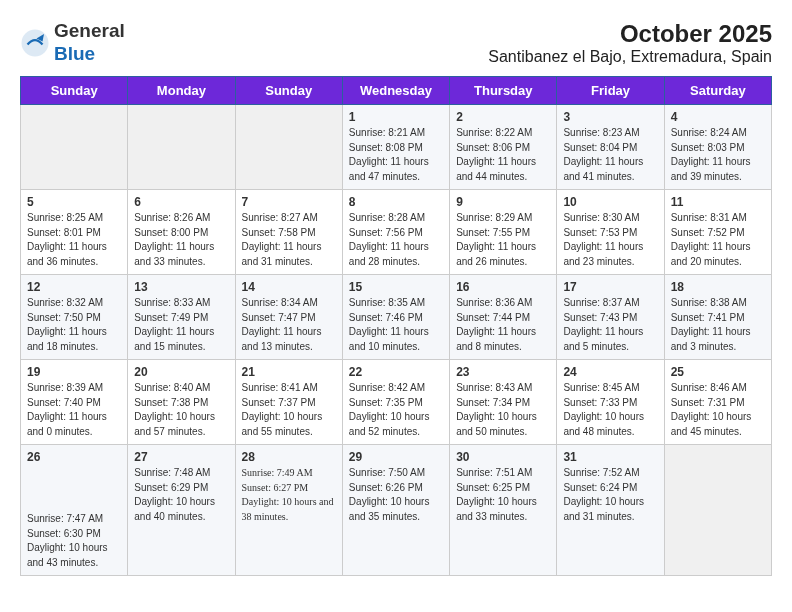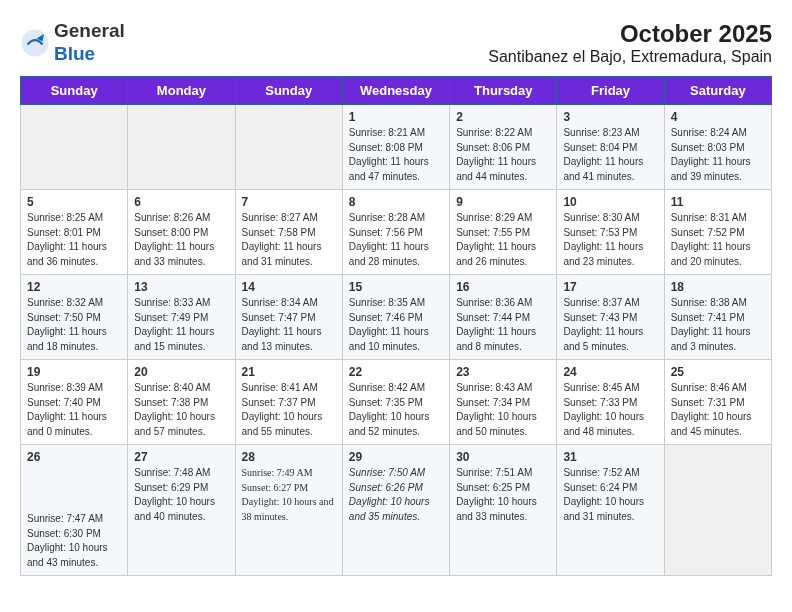--- a/index.html
+++ b/index.html
@@ -303,21 +303,21 @@
 Daylight: 10 hours and 40 minutes.</div>
         </td>
         <td>
           <span class="day-num">28</span>
           <div class="day-info" style="white-space: pre-line; font-family: Liberation Serif, serif;">Sunrise: 7:49 AM
 Sunset: 6:27 PM
 Daylight: 10 hours and 38 minutes.</div>
         </td>
         <td>
           <span class="day-num">29</span>
-          <div class="day-info" style="white-space: pre-line; font-style: italic;">Sunrise: 7:50 AM
+          <div class="day-info" style="white-space: pre-line;">Sunrise: 7:50 AM
 Sunset: 6:26 PM
 Daylight: 10 hours and 35 minutes.</div>
         </td>
         <td>
           <span class="day-num">30</span>
           <div class="day-info" style="white-space: pre-line;">Sunrise: 7:51 AM
 Sunset: 6:25 PM
 Daylight: 10 hours and 33 minutes.</div>
         </td>
         <td>

